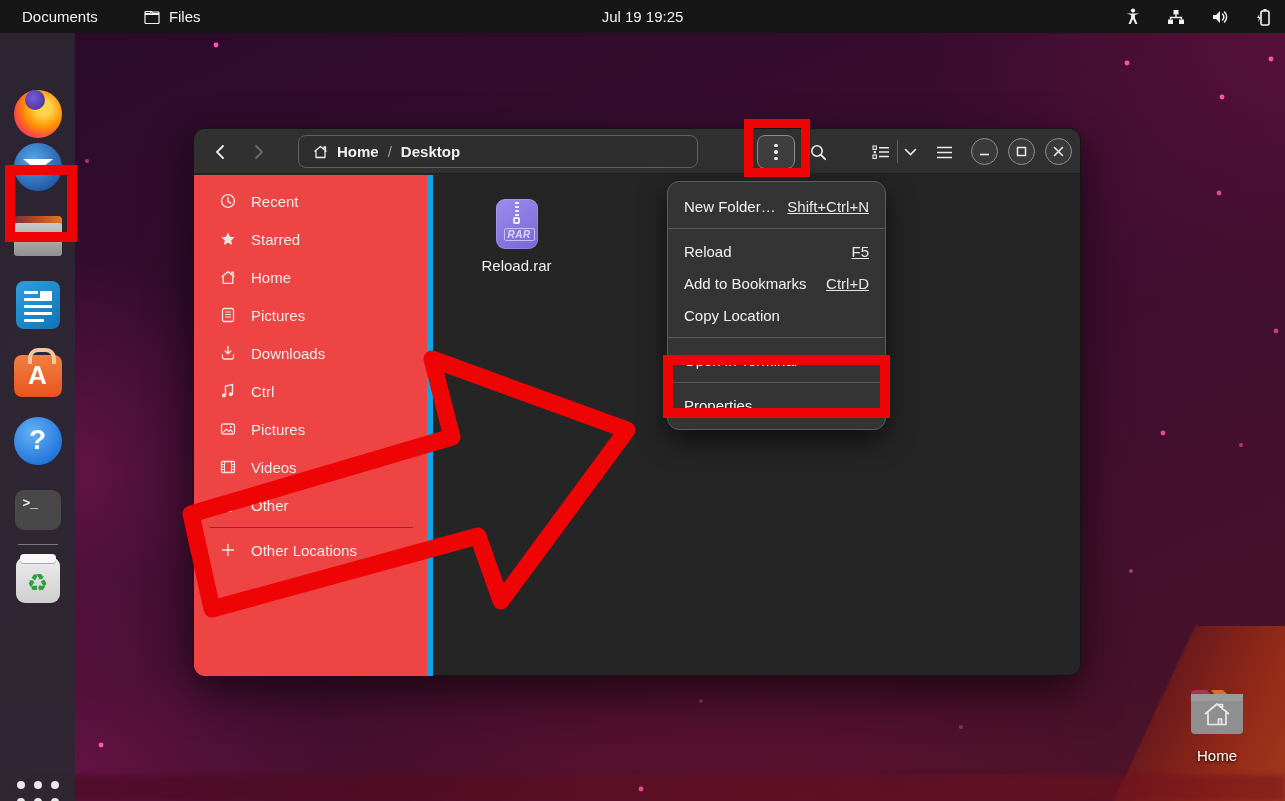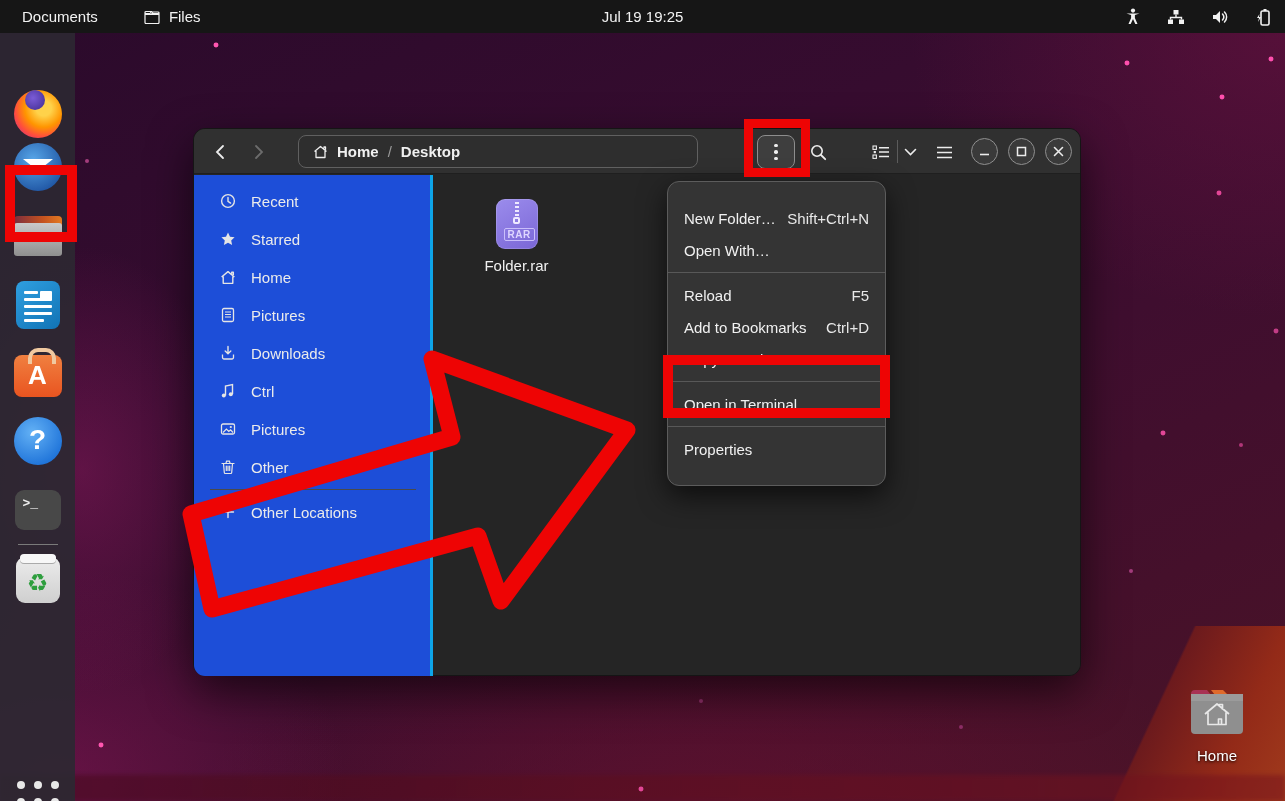--- a/index.html
+++ b/index.html
@@ -90,41 +90,41 @@
     font-size:15px; font-weight:bold; color:#f0f0f0; }
   .pathbar .sep { color:#9a9a9a; font-weight:normal; }
   .kebab-btn { position:absolute; left:563px; top:6px; width:38px; height:34px; background:#3e3e3e;
     border:1px solid #8d8d8d; border-radius:8px; display:flex; align-items:center; justify-content:center; }
   .kdots { display:flex; flex-direction:column; gap:3px; }
   .kdots b { width:3.5px; height:3.5px; border-radius:50%; background:#eee; }
   .pop-caret { position:absolute; left:572px; top:40px; color:#8d8d8d; }
   .vsep { position:absolute; left:703px; top:11px; width:1px; height:23px; background:#5c5c5c; }
   .winbtn { position:absolute; top:9px; width:27px; height:27px; border-radius:50%; background:#3a3a3a;
     border:1px solid #8f8f8f; display:flex; align-items:center; justify-content:center; }
-  .sidebar { position:absolute; left:0; top:46px; width:239px; height:501px; background:#1d4ed8;
-    border-right:3px solid #0ea5e9; border-radius:0 0 0 11px; padding-top:7px;text-align:right; }
+  .sidebar { position:absolute; left:0; top:46px; width:239px; height:501px; background:#ef4444;
+    border-right:6px solid #0ea5e9; border-radius:0 0 0 11px; padding-top:7px;text-align:right; }
   .srow { height:38px; display:flex; align-items:center; gap:15px; padding-left:26px; font-size:15px; color:#ebebeb; }
   .srow svg { flex:0 0 auto; }
   .side-sep { height:1px; background:#4a4a4a; margin:3px 14px 3px 16px; }
   .mainpane { position:absolute; left:240px; top:46px; right:0; bottom:0; background:#252525; border-radius:0 0 11px 0; }
   .filetile { position:absolute; left:35px; top:24px; width:95px; text-align:center; }
   .raricon { width:42px; height:50px; margin:0 auto; border-radius:9px; position:relative;
     background:linear-gradient(150deg,#9b8cec,#7a66d6); box-shadow:inset 0 0 0 1px rgba(255,255,255,.15); }
   .raricon .zip { position:absolute; left:19px; top:3px; width:4px; height:16px;
     background:repeating-linear-gradient(#efeaff 0 2px, transparent 2px 4px); }
   .raricon .zpull { position:absolute; left:17.5px; top:18px; width:7px; height:7px; border:2px solid #efeaff; border-radius:2px; }
-  .rarbadge { position:absolute; left:8px; bottom:8px; font-size:10px; font-weight:bold; 
+  .rarbadge { position:absolute; left:8px; bottom:8px; font-size:10px; font-weight:bold; font-style:italic;
     color:#ded6ff; border:1px solid #c9befa; border-radius:2px; padding:0 3px; letter-spacing:.5px; }
   .filelabel { margin-top:8px; font-size:15px; color:#f0f0f0; }
   
   .menu { position:absolute; left:667px; top:181px; width:219px; z-index:5; background:#343434;
-    border:1px solid #5c5c5c; border-radius:12px; padding:20px 0; box-shadow:0 10px 28px rgba(0,0,0,.65);
+    border:1px solid #5c5c5c; border-radius:12px; padding:8px 0; box-shadow:0 10px 28px rgba(0,0,0,.65);
     font-size:15px; color:#f1f1f1; }
   .mrow { height:32px; display:flex; align-items:center; justify-content:space-between; padding:0 16px; }
-  .mrow .accel { color:#e8e8e8; }
+  .mrow .accel { color:#e8e8e8;text-decoration:underline; }
   .msep { height:1px; background:#585858; margin:6px 0; }
   
   .desk-home { position:absolute; left:1184px; top:686px; width:66px; text-align:center; z-index:1; }
   .desk-home .label { margin-top:5px; font-size:15px; color:#fff; text-shadow:0 1px 3px #000; }
   
   .annot { position:absolute; border:10px solid #ee0404; z-index:6; }
   .annot-box-dock { left:5px; top:165px; width:72px; height:77px; border-width:10px; }
   .annot-box-kebab { left:744px; top:119px; width:66px; height:58px; border-width:9px; }
   .annot-box-menu { left:663px; top:355px; width:227px; height:63px; }
   .annot-arrow { position:absolute; left:0; top:0; z-index:6; pointer-events:none; }
@@ -345,52 +345,56 @@
     <div class="srow">
       <svg width="16" height="16" viewBox="0 0 16 16">
           <rect x="1.5" y="3" width="13" height="10" rx="1.5" stroke="#e5e5e5" stroke-width="1.3" fill="none"></rect>
           <circle cx="10.8" cy="6" r="1.1" fill="#e5e5e5"></circle>
           <path d="M3 11.5 l3.4 -3.4 2.4 2.4 1.8 -1.6 2.4 2.6" stroke="#e5e5e5" stroke-width="1.2" fill="none"></path>
         </svg>
       <span>Pictures</span>
     </div>
     <div class="srow">
       <svg width="16" height="16" viewBox="0 0 16 16">
+          <rect x="1.5" y="2.5" width="13" height="11" rx="1" stroke="#e5e5e5" stroke-width="1.3" fill="none"></rect>
+          <path d="M4.5 2.5 v11 M11.5 2.5 v11 M1.5 5.5 h3 M1.5 8 h3 M1.5 10.5 h3 M11.5 5.5 h3 M11.5 8 h3 M11.5 10.5 h3" stroke="#e5e5e5" stroke-width="1"></path>
+        </svg>
+      <span>Videos</span>
+    </div>
+    <div class="srow">
+      <svg width="16" height="16" viewBox="0 0 16 16">
           <path d="M3.5 4.5 l.8 9 a1 1 0 0 0 1 1 h5.4 a1 1 0 0 0 1 -1 l.8 -9 M2 4.5 h12 M6 4 l.6 -1.8 h2.8 L10 4 M6.3 7 v4.5 M8 7 v4.5 M9.7 7 v4.5" stroke="#e5e5e5" stroke-width="1.2" fill="none" stroke-linecap="round"></path>
         </svg>
       <span>Other</span>
     </div>
     <div class="side-sep"></div>
     <div class="srow">
       <svg width="16" height="16" viewBox="0 0 16 16">
           <path d="M8 2.5 v11 M2.5 8 h11" stroke="#e5e5e5" stroke-width="1.4" stroke-linecap="round"></path>
         </svg>
       <span>Other Locations</span>
     </div>
   </div>
 
   <div class="mainpane">
     <div class="filetile">
       <div class="raricon">
         <span class="zip"></span>
           <span class="zpull"></span>
         <span class="rarbadge">RAR</span>
       </div>
-      <div class="filelabel">Folder.rar</div>
+      <div class="filelabel">Reload.rar</div>
     </div>
   </div>
 </div>
 
 <div class="menu">
   <div class="mrow">
     <span>New Folder…</span>
     <span class="accel">Shift+Ctrl+N</span>
-  </div>
-  <div class="mrow">
-    <span>Open With…</span>
   </div>
   <div class="msep"></div>
   <div class="mrow">
     <span>Reload</span>
     <span class="accel">F5</span>
   </div>
   <div class="mrow">
     <span>Add to Bookmarks</span>
     <span class="accel">Ctrl+D</span>
   </div>

